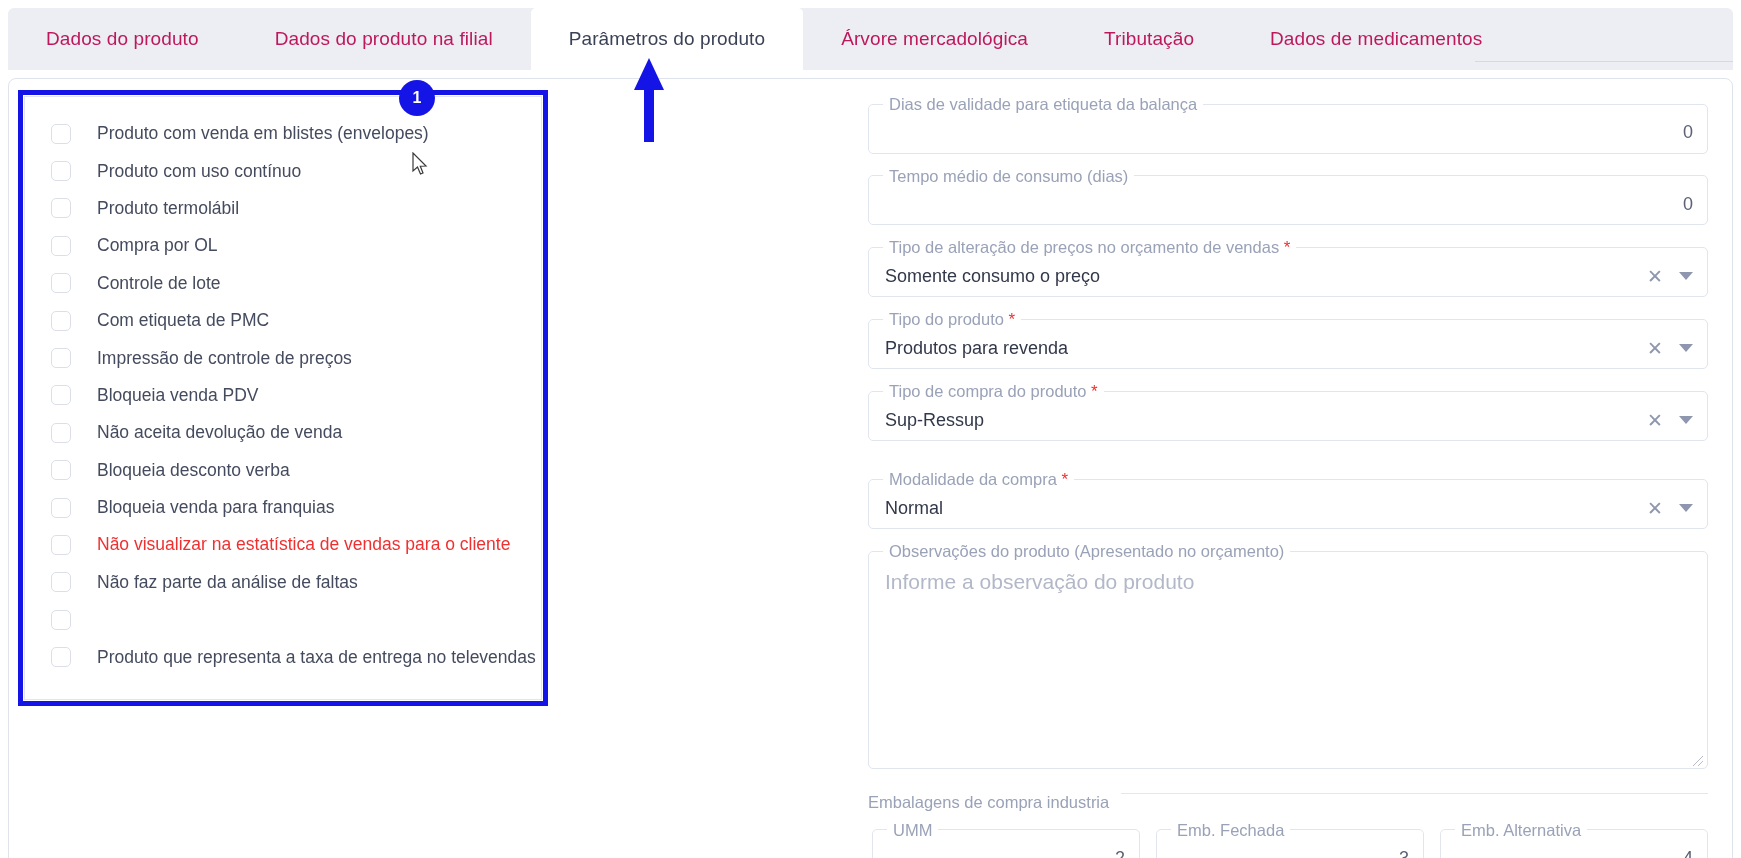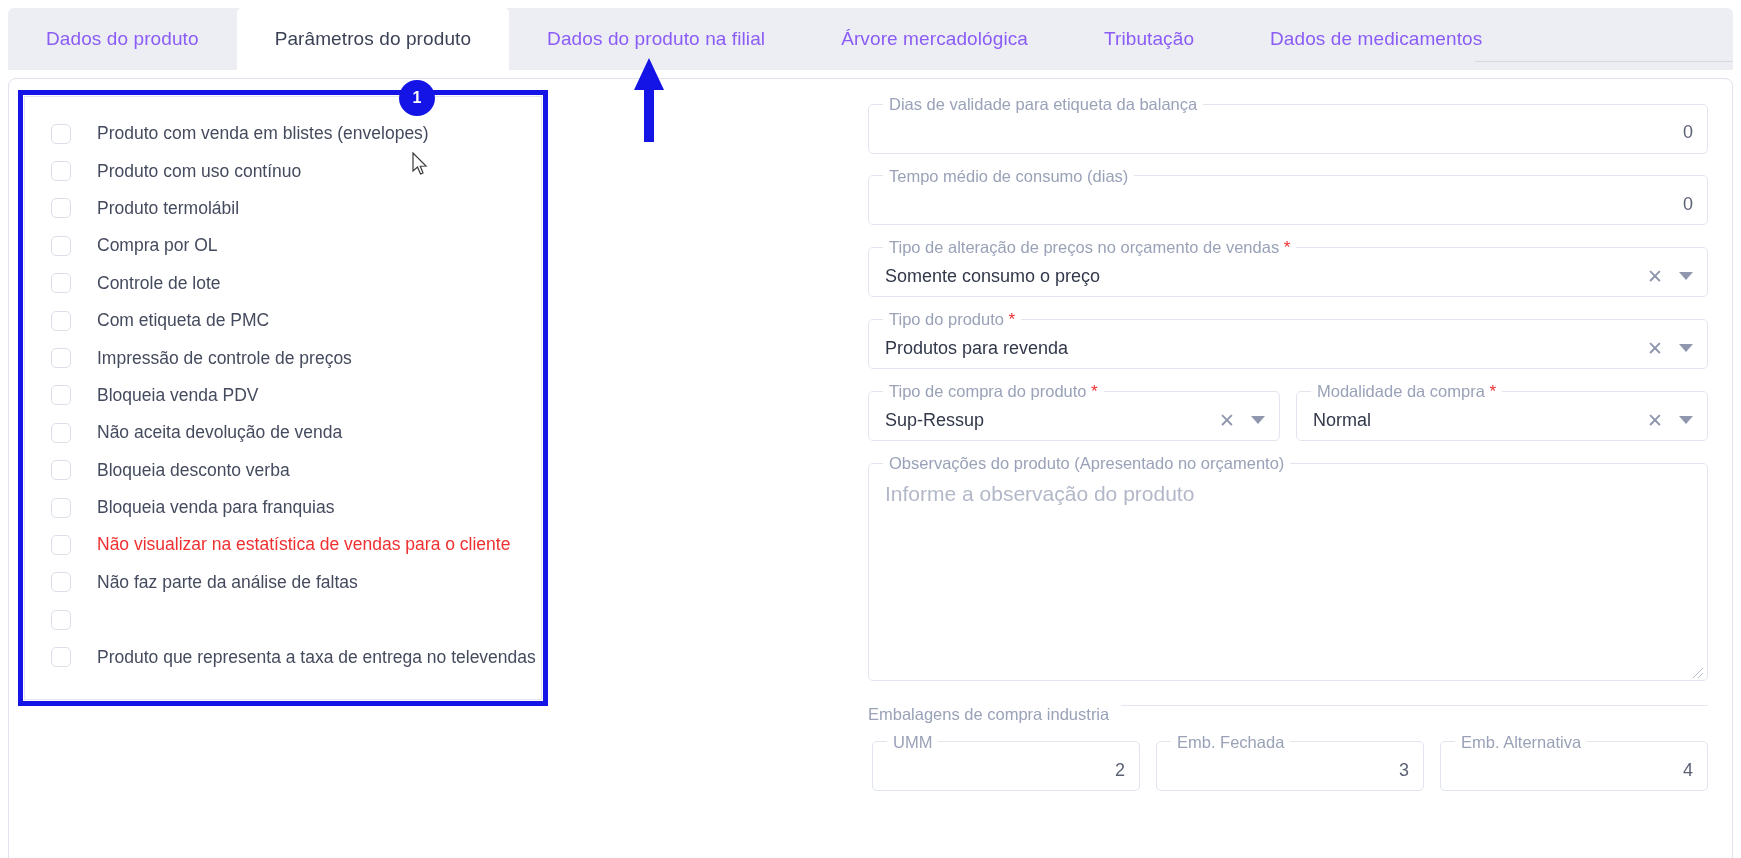--- a/index.html
+++ b/index.html
@@ -28,21 +28,21 @@
     display: flex;
     align-items: stretch;
     overflow: hidden;
   }
   .tab {
     display: flex;
     align-items: center;
     justify-content: center;
     padding: 0 38px;
     font-size: 19px;
-    color: #8b5cf6;
+    color: #be185d;
     letter-spacing: .1px;
     white-space: nowrap;
     cursor: pointer;
     height: 62px;
     background: transparent;
     border: none;
     font-family: "Liberation Sans", sans-serif;
   }
   .tab.active {
     background: #ffffff;
@@ -183,21 +183,21 @@
     cursor: pointer;
     line-height: 1;
   }
   .caret {
     width: 0; height: 0;
     border-left: 7px solid transparent;
     border-right: 7px solid transparent;
     border-top: 8px solid #8e97ad;
     cursor: pointer;
   }
-  .row2 { display: flex; gap: 16px; }
+  .row2 { display: flex; gap: 16px; flex-direction: column; }
   .row2 > .fieldset { flex: 1 1 0; }
 
   .fieldset.ta { margin-bottom: 24px; }
   .ta-body {
     position: relative;
     padding: 10px 16px 0 16px;
     height: 208px;
   }
   .ta-ph { font-size: 21px; color: #b2b8c8; }
   .resize {
@@ -228,22 +228,22 @@
   .row3 { display: flex; gap: 16px; padding-left: 4px; }
   .row3 > .fieldset { flex: 1 1 0; margin-bottom: 0; }
 </style>
 </head>
 <body>
 
 <div class="app">
 
   <div class="tabbar" id="tabbar">
       <button class="tab">Dados do produto</button>
+      <button class="tab">Dados do produto na filial</button>
       <button class="tab active">Parâmetros do produto</button>
-      <button class="tab">Dados do produto na filial</button>
       <button class="tab">Árvore mercadológica</button>
       <button class="tab">Tributação</button>
       <button class="tab">Dados de medicamentos</button>
     </div>
   <div class="tabbar-underline"></div>
 
   <div class="arrow-up">
     <svg width="38" height="88" viewBox="0 0 38 88">
       <polygon points="19,2 34,34 24,34 24,86 14,86 14,34 4,34" fill="#1414e6"></polygon>
     </svg>

